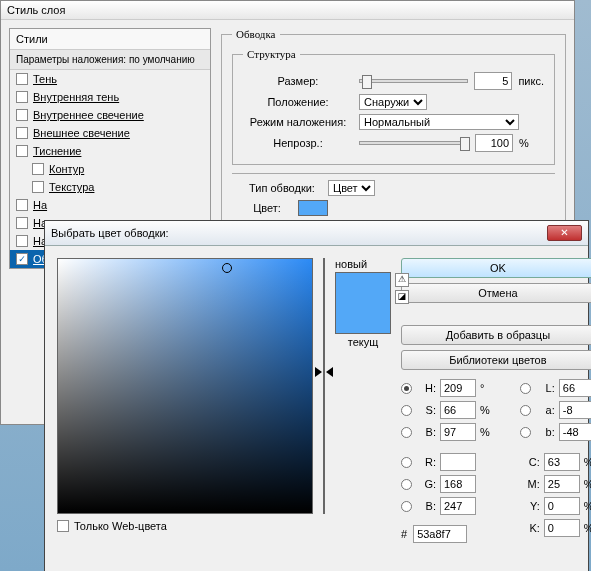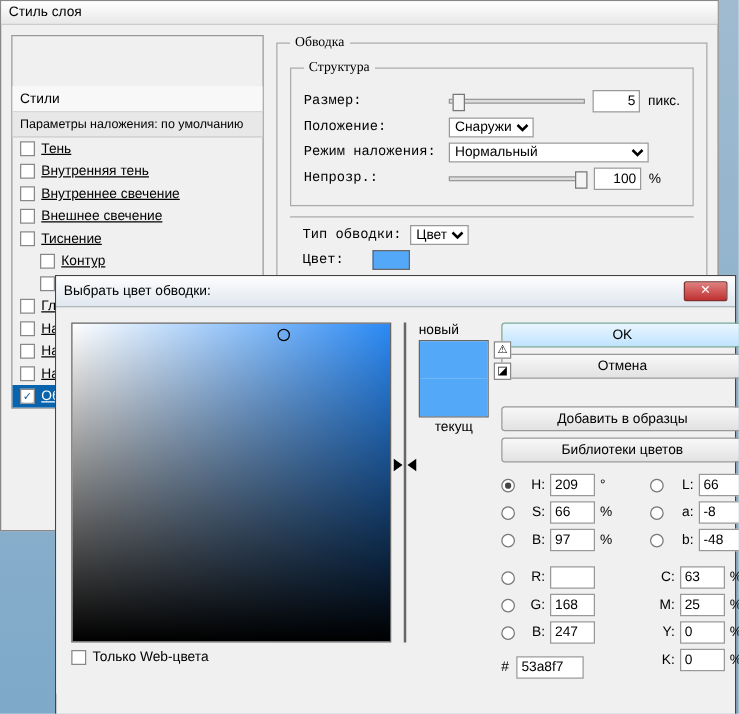--- a/index.html
+++ b/index.html
@@ -2,31 +2,31 @@
 <html><head>
 <meta charset="utf-8">
 <style>
   * { box-sizing: border-box; font-family: Tahoma, sans-serif; font-size: 11px; }
   body { margin: 0; background: linear-gradient(to bottom, #a0bbd0, #7ea9c9); width: 591px; height: 571px; position: relative; overflow: hidden; }
   .window { position: absolute; background: #f0f0f0; border: 1px solid #888; }
   .titlebar { background: linear-gradient(#fff,#e8e8e8); border-bottom: 1px solid #ccc; padding: 3px 6px; font-size: 11px; }
   .ls { left: 0; top: 0; width: 575px; height: 425px; }
   .ls-body { padding: 8px; display: flex; gap: 10px; }
   .styles { width: 202px; border: 1px solid #999; }
-  .styles-head { padding: 4px 6px; border-bottom: 1px solid #ccc; background: #f8f8f8; margin-top: 40px; }
+  .styles-head { padding: 4px 6px; border-bottom: 1px solid #ccc; background: #f8f8f8; }
   .styles-sub { padding: 4px 6px; background: #e8e8e8; border-bottom: 1px solid #ccc; font-size: 10px; }
   .style-row { padding: 3px 6px; display: flex; align-items: center; gap: 5px; text-decoration: underline; }
   .style-row.sub { padding-left: 22px; }
   .style-row.sel { background: #0a64ad; color:#fff; }
   .cb { width: 12px; height: 12px; border: 1px solid #888; background: #fff; display: inline-block; text-align: center; line-height: 10px; font-size: 9px; color: #0a64ad; }
   fieldset { border: 1px solid #aaa; margin: 0 0 8px 0; padding: 8px 10px; }
   legend { padding: 0 4px; font-family: Liberation Serif, serif; }
   .right { flex: 1; }
   .fr { display: flex; align-items: center; gap: 6px; margin: 4px 0; }
-  .fr label { width: 110px; text-align: left; font-family: Liberation Mono, monospace; }
+  .fr label { width: 110px; text-align: center; }
   .slider { flex:1; max-width:110px; height: 4px; background: #ddd; border: 1px solid #999; position: relative; }
   .slider .thumb { position: absolute; top: -5px; width: 10px; height: 14px; background: #f4f4f4; border: 1px solid #777; }
   input.txt { border: 1px solid #999; padding: 1px 3px; width: 38px; text-align: right; background:#fff; height:18px; }
   select { border: 1px solid #999; background: #fff; height: 16px; font-size:11px; }
   .swatch { width: 30px; height: 16px; border: 1px solid #666; display:inline-block; }
 
   .cp { left: 44; top: 220px; width: 545px; height: 357px; border: 1px solid #444; }
   .cp-title { background: linear-gradient(#fdfdfd,#e0e7ef); border-bottom: 1px solid #9aa; padding: 4px 6px; display:flex; justify-content:space-between; align-items:center; }
   .cp-close { width: 35px; height: 16px; background: linear-gradient(#e08080,#c03030); border:1px solid #803030; color:#fff; text-align:center; line-height:14px; font-size:10px; border-radius:2px; }
   .cp-body { padding: 12px; display:flex; gap: 10px; background:#f0f0f0; }
@@ -85,24 +85,20 @@
           <div class="style-row sub">
             <span class="cb"></span>
             <span>Контур</span>
           </div>
           <div class="style-row sub">
             <span class="cb"></span>
             <span>Текстура</span>
           </div>
           <div class="style-row">
             <span class="cb"></span>
-            <span>Гл</span>
-          </div>
-          <div class="style-row">
-            <span class="cb"></span>
             <span>На</span>
           </div>
           <div class="style-row">
             <span class="cb"></span>
             <span>На</span>
           </div>
           <div class="style-row">
             <span class="cb"></span>
             <span>На</span>
           </div>

